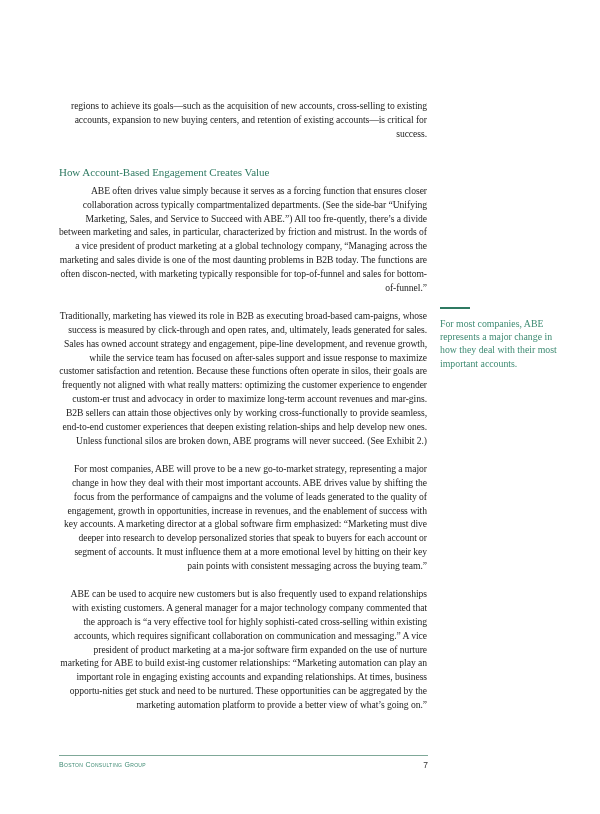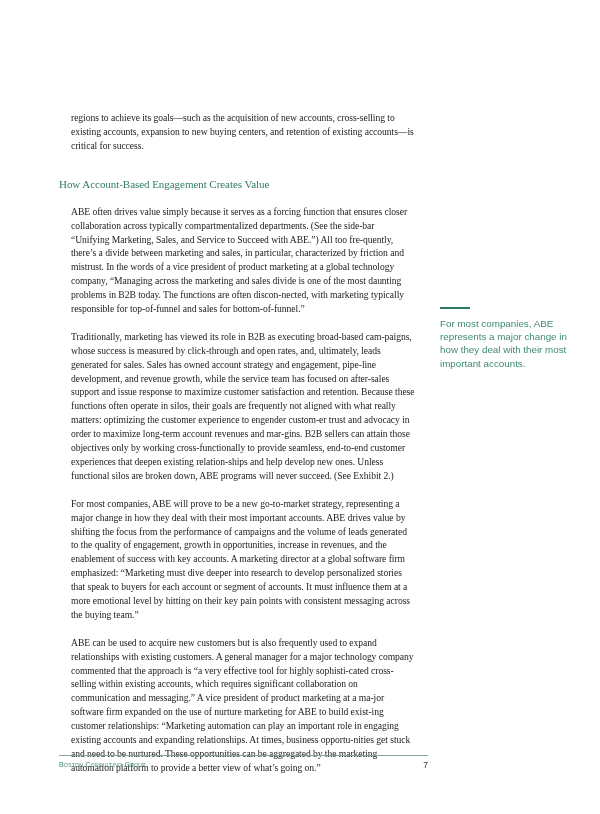--- a/index.html
+++ b/index.html
@@ -3,32 +3,32 @@
 <meta charset="utf-8">
 <style>
   html, body { margin: 0; padding: 0; background: #ffffff; }
   body { width: 600px; height: 814px; position: relative; overflow: hidden; }
   .page { position: absolute; left: 0; top: 0; width: 600px; height: 814px; }
   .main-col {
     position: absolute; left: 59px; top: 99px; width: 368px;
     font-family: "Liberation Serif", serif; font-size: 9.6px; line-height: 13.9px; color: #222;
     letter-spacing: -0.05px;
   }
-  .main-col p { margin: 12px; text-align: left; }
+  .main-col p { margin: 0; text-align: right; }
   .main-col p.gap { margin-top: 13.9px; }
   .section-heading {
     font-family: "Liberation Serif", serif; font-size: 11px; line-height: 18px;
     color: #2f7a62; margin: 22px 0 3px 0; font-weight: normal;
   }
   .sidebar {
     position: absolute; left: 440px; top: 307px; width: 130px;
   }
   .sidebar-rule { width: 30px; height: 2px; background: #2f7a62; margin-bottom: 8px; }
   .sidebar-quote {
-    font-family: Liberation Sans, sans-serif; font-size: 9.8px; line-height: 13.2px; color: #3d8a72;
+    font-family: Liberation Serif, serif; font-size: 9.8px; line-height: 13.2px; color: #3d8a72;
   }
   .footer-rule {
     position: absolute; left: 59px; top: 755px; width: 369px; height: 1px; background: #7fa898;
   }
   .footer-brand {
     position: absolute; left: 59px; top: 761px;
     font-family: "Liberation Sans", sans-serif; font-size: 7px; letter-spacing: 0.3px;
     color: #3d8a72; font-variant: small-caps; text-transform: none;
   }
   .page-number {

